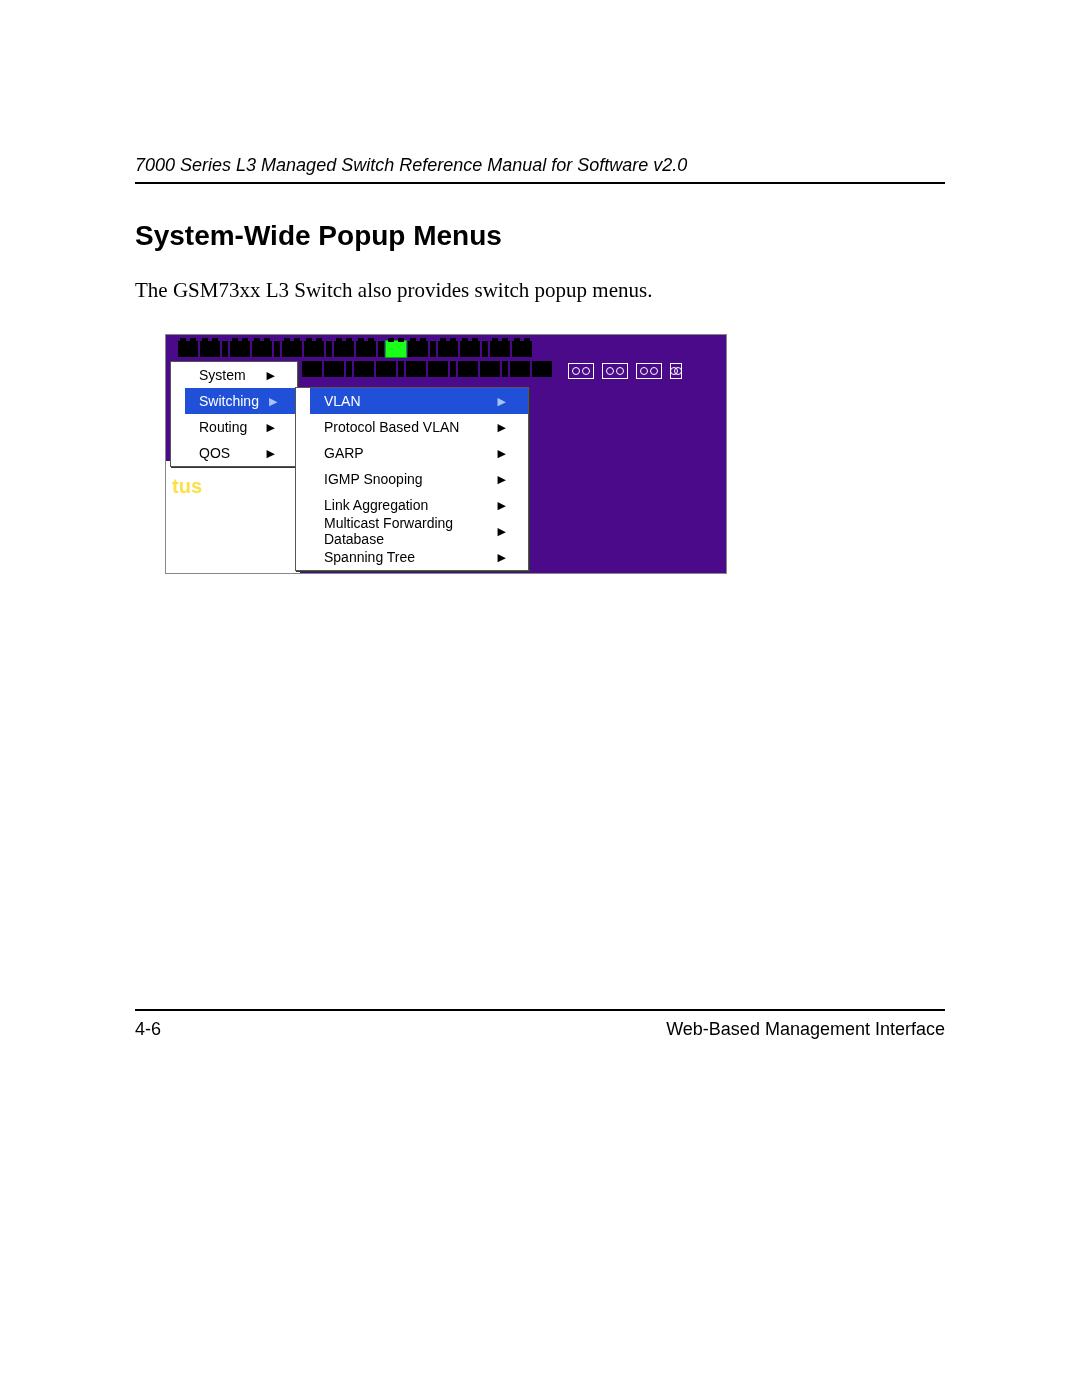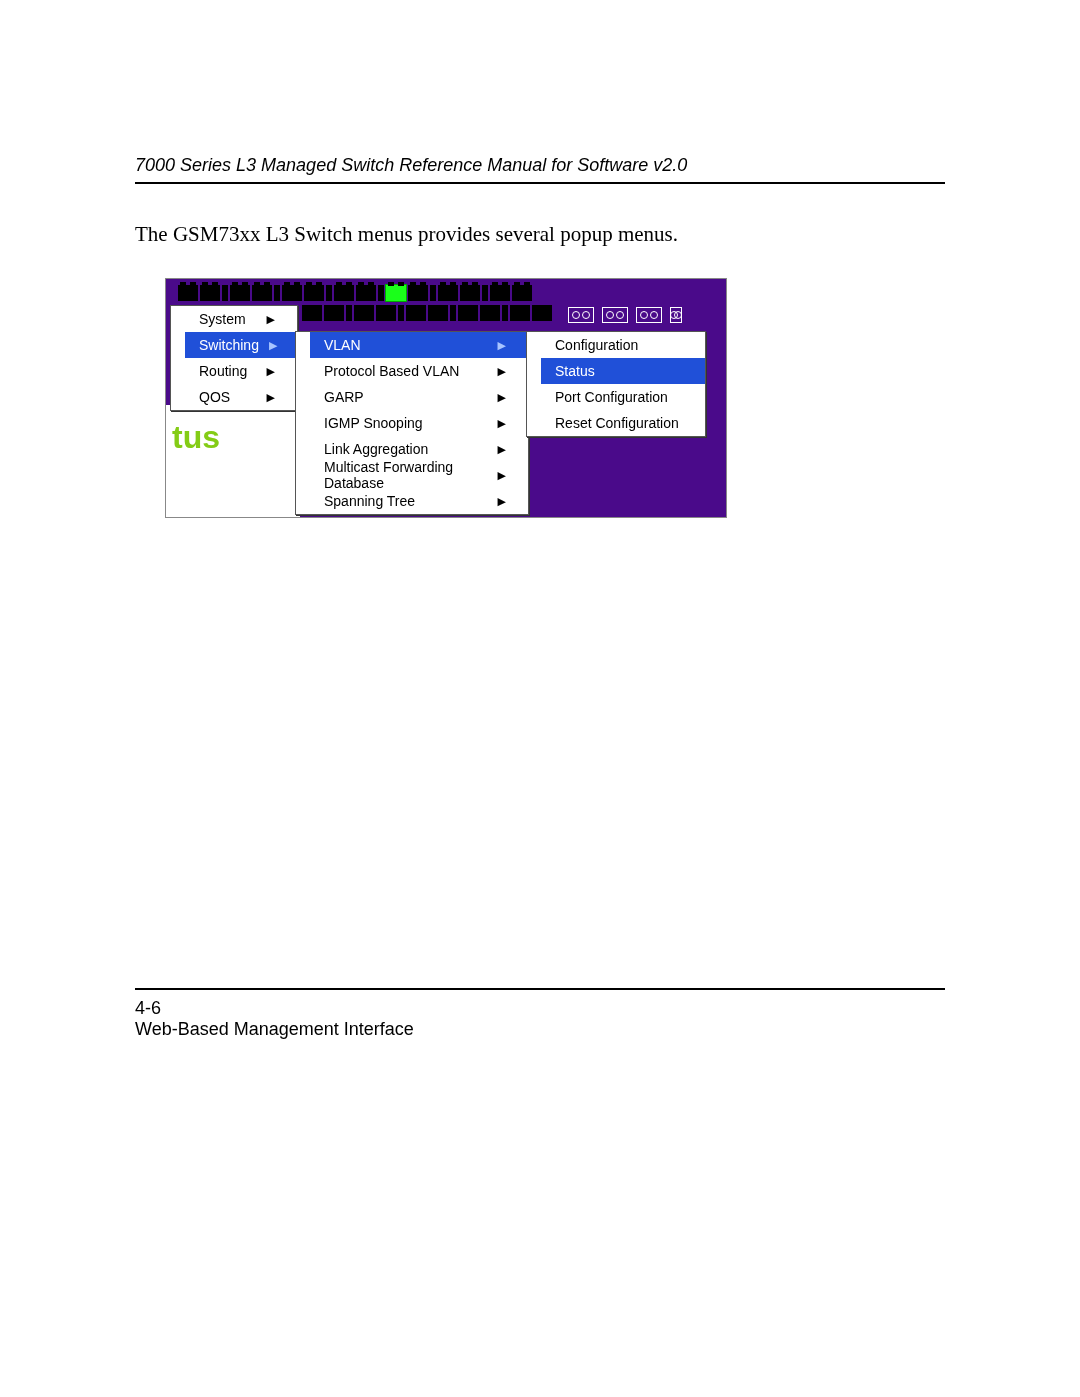--- a/index.html
+++ b/index.html
@@ -142,23 +142,23 @@
   }
   .menu-item.highlight .arrow { color: #a8c4ff; }
   .menu1 { left: 4px; top: 26px; width: 126px; z-index: 5;}
   .menu2 { left: 129px; top: 52px; width: 232px; z-index: 6;}
   .menu3 { left: 360px; top: 52px; width: 178px; z-index: 7;}
   
   .bg-tus {
     position: absolute;
     left: 6px;
     top: 140px;
-    color: #84cc16;
+    color: #fde047;
     font-family: Arial, sans-serif;
-    font-size: 32px;
+    font-size: 20px;
     font-weight: bold;
     z-index: 1;
   }
   .switch-ui-bg-white {
     position:absolute;
     left:0;
     top:126px;
     width:134px;
     bottom:0;
     background:#fff;
@@ -179,32 +179,32 @@
     position: absolute;
     left: 135px;
     right: 135px;
     bottom: 100px;
     border-top: 2px solid #000;
     padding-top: 8px;
     display: flex;
     justify-content: space-between;
     font-family: Arial, Helvetica, sans-serif;
     font-size: 18px;
-    flex-direction: column;
   }
 </style>
 </head>
 <body>
 
 <div class="page">
 
   <div class="header-line">7000 Series L3 Managed Switch Reference Manual for Software v2.0</div>
 
-
-  <div class="body-text">The GSM73xx L3 Switch menus provides several popup menus.</div>
+  <div class="section-title">System-Wide Popup Menus</div>
+
+  <div class="body-text">The GSM73xx L3 Switch also provides switch popup menus.</div>
 
   <div class="figure-wrap">
     <div class="switch-ui">
 
       <div class="switch-ui-bg-white"></div>
       <div class="bg-tus">tus</div>
       <div class="bg-corner">_1</div>
 
       <div class="port-strip">
         <div class="port-row" style="padding-top:2px;">
@@ -296,34 +296,20 @@
         <div class="menu-item">
           <span>Multicast Forwarding Database</span>
           <span class="arrow">▶</span>
         </div>
         <div class="menu-item">
           <span>Spanning Tree</span>
           <span class="arrow">▶</span>
         </div>
       </div>
 
-      <div class="menu-col menu3">
-        <div class="menu-item">
-          <span>Configuration</span>
-        </div>
-        <div class="menu-item highlight">
-          <span>Status</span>
-        </div>
-        <div class="menu-item">
-          <span>Port Configuration</span>
-        </div>
-        <div class="menu-item">
-          <span>Reset Configuration</span>
-        </div>
-      </div>
 
     </div>
   </div>
 
 
   <div class="footer">
     <span>4-6</span>
     <span>Web-Based Management Interface</span>
   </div>
 </div>

